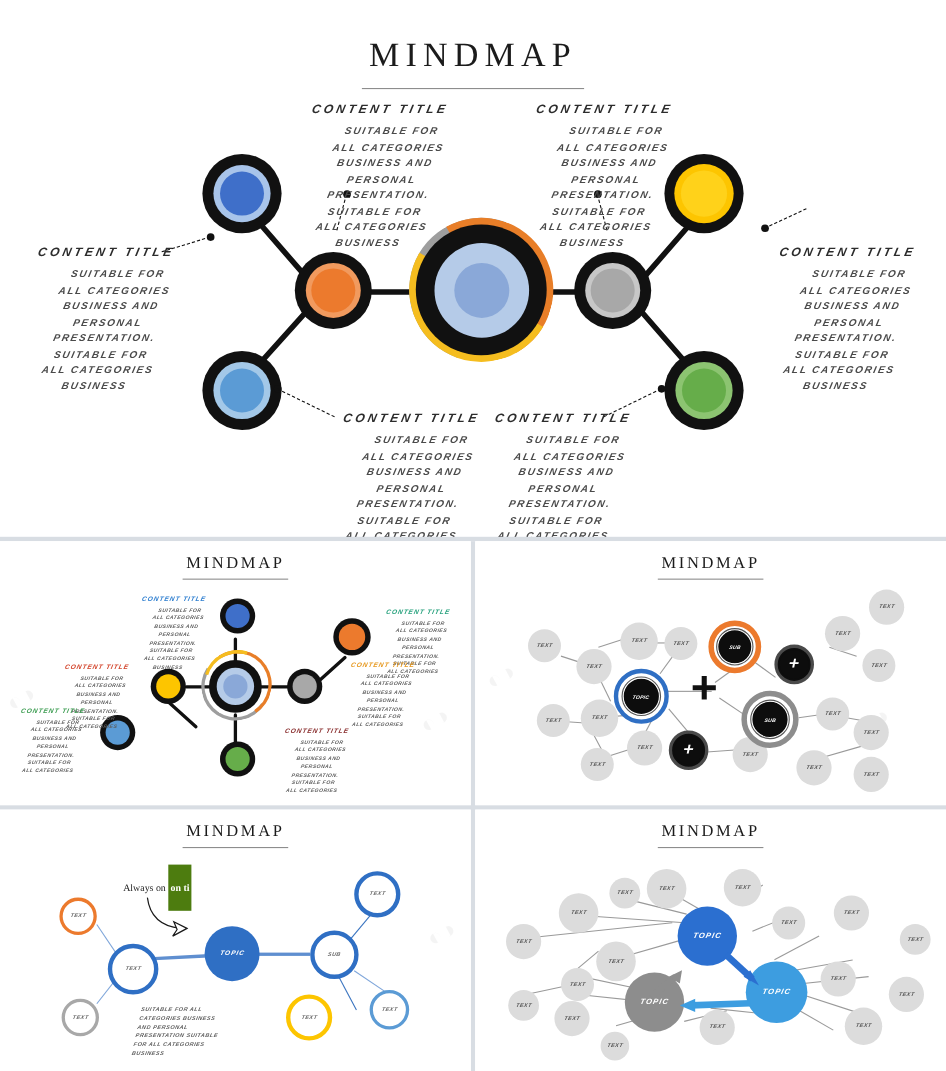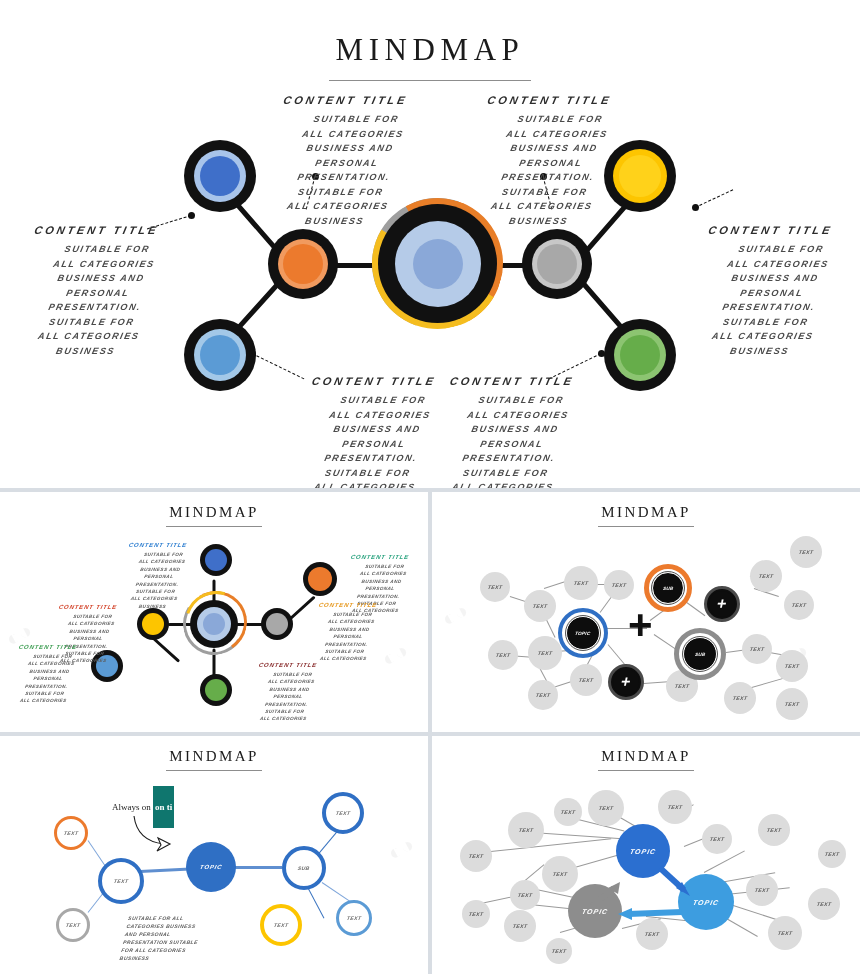--- a/index.html
+++ b/index.html
@@ -80,21 +80,21 @@
   .plusbig{position:absolute;color:#111;font-weight:900;line-height:1;font-family:"Liberation Sans",sans-serif;}
 
   .blknode{position:absolute;border-radius:50%;display:flex;align-items:center;justify-content:center;box-sizing:border-box;}
   .blknode .inner{border-radius:50%;background:#0d0d0d;display:flex;align-items:center;justify-content:center;}
   .blknode .inner span{color:#fff;font-size:4.6px;font-style:italic;font-weight:700;letter-spacing:.06em;transform:skewX(-12deg);font-family:"Liberation Sans",sans-serif;}
 
   .topic{position:absolute;border-radius:50%;display:flex;align-items:center;justify-content:center;}
   .topic span{color:#fff;font-style:italic;font-weight:700;letter-spacing:.14em;transform:skewX(-12deg);font-family:"Liberation Sans",sans-serif;}
 
   .annot{position:absolute;font-family:"Liberation Serif",serif;font-size:9px;color:#1b1b1b;white-space:nowrap;}
-  .annot .hl{background:#0f766e;color:#fff;padding:16px 2px;font-weight:700;}
+  .annot .hl{background:#4d7c0f;color:#fff;padding:16px 2px;font-weight:700;}
 
   .wm{position:absolute;color:rgba(0,0,0,.045);font-size:22px;font-weight:700;transform:rotate(-28deg);pointer-events:none;font-family:"Liberation Sans",sans-serif;}
 </style>
 </head>
 <body>
 
 <div class="page">
 
   <div class="hero">
     <div class="mm-title">MINDMAP</div>

